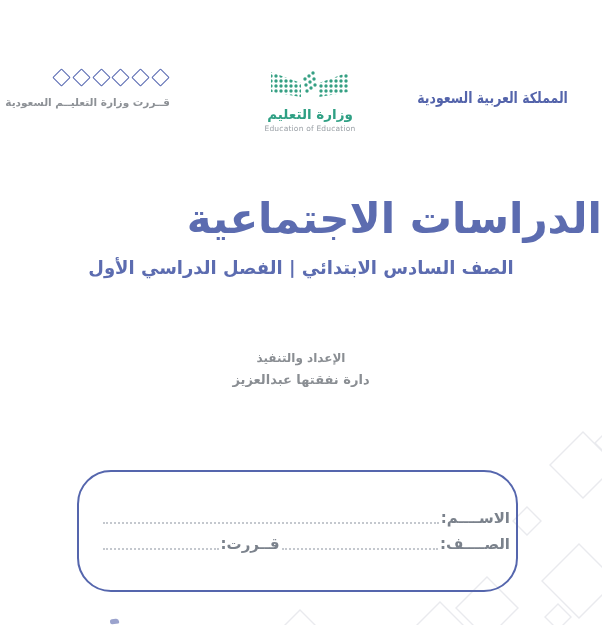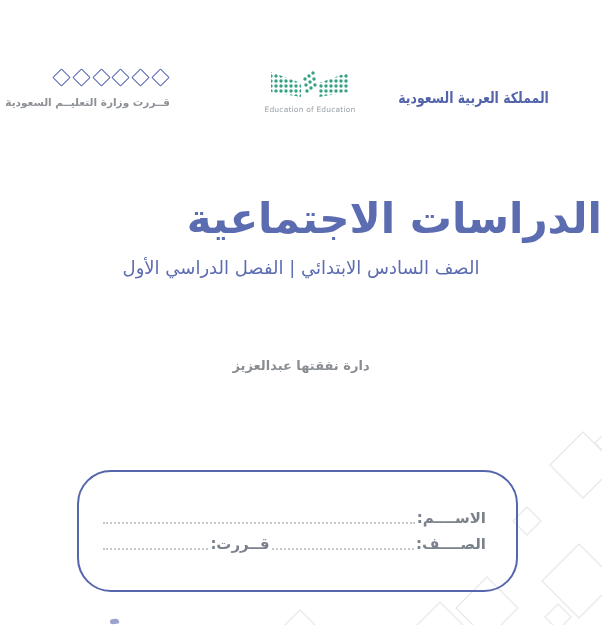--- a/index.html
+++ b/index.html
@@ -13,42 +13,42 @@
   
   .decision{position:absolute;left:52px;top:71px;width:118px;text-align:center;}
   .diamonds{display:flex;justify-content:space-between;padding:0 3px;margin-bottom:9px;}
   .diamond{width:11px;height:11px;border:1.6px solid #5b6cb2;transform:rotate(45deg);border-radius:1px;}
   .decision-text{color:#8d9196;font-size:10.5px;line-height:18px;font-weight:bold;direction:rtl;white-space:nowrap;}
 
   .moe{position:absolute;left:258px;top:69px;width:104px;text-align:center;}
   .moe-ar{color:#2fa084;font-size:13.5px;font-weight:bold;margin-top:3px;direction:rtl;}
   .moe-en{color:#9aa0a6;font-size:7.5px;margin-top:2px;letter-spacing:.2px;}
 
-  .kingdom{position:absolute;left:414px;top:88px;width:120px;display:flex;justify-content:center;}
+  .kingdom{position:absolute;left:433px;top:88px;width:120px;display:flex;justify-content:center;}
   .kingdom span{
     white-space:nowrap;font-weight:bold;font-size:16px;color:#5464ab;direction:rtl;
     transform:scale(.78,.95);transform-origin:center;
   }
 
   
   .title{position:absolute;top:194px;left:0;width:100%;text-align:right;direction:rtl;
     font-size:42px;font-weight:bold;color:#5c6cb0;letter-spacing:-.5px;}
   .subtitle{position:absolute;top:257px;left:0;width:100%;text-align:center;direction:rtl;
-    font-size:18px;font-weight:normal;color:#5c6cb0;}
+    font-size:18px;font-weight:bold;color:#5c6cb0;}
 
   
   .credits{position:absolute;top:351px;left:0;width:100%;text-align:center;direction:rtl;color:#8a8e93;}
   .credits-role{font-size:12px;font-weight:bold;}
   .credits-org{font-size:13px;font-weight:bold;margin-top:7px;}
 
   
   .student-box{
     position:absolute;left:77px;top:470px;width:441px;height:122px;box-sizing:border-box;
     border:2px solid #5566ad;border-radius:34px;direction:rtl;
-    display:flex;flex-direction:column;justify-content:center;padding:6px 30px 10px 22px;
+    display:flex;flex-direction:column;justify-content:center;padding:6px 6px 10px 22px;
   }
   .form-row{display:flex;align-items:flex-end;height:26px;font-size:15px;font-weight:bold;color:#7b828c;}
   .form-row .lbl{white-space:nowrap;line-height:21px;}
   .fill{border-bottom:2px dotted #c4c8ce;margin:0 2px 5px 2px;}
   .fill.f1{flex:1;}
   .fill.f12{flex:1.15;}
   .fill.f09{flex:0.85;}
 
   .bottom-mark{position:absolute;left:110px;top:619px;width:9px;height:5px;
     background:#8a93c4;border-radius:2px 3px 1px 2px;transform:rotate(-8deg);opacity:.85;}
@@ -100,31 +100,33 @@
             <circle cx="40" cy="7" r="1.7"></circle>
             <circle cx="44" cy="4" r="1.7"></circle>
           <circle cx="37" cy="16" r="1.7"></circle>
             <circle cx="41" cy="13" r="1.7"></circle>
             <circle cx="45" cy="10" r="1.7"></circle>
           <circle cx="38" cy="22" r="1.7"></circle>
             <circle cx="42" cy="19" r="1.7"></circle>
             <circle cx="46" cy="16" r="1.7"></circle>
         </g>
       </svg>
+      <div class="moe-ar">وزارة التعليم</div>
       <div class="moe-en">Education of Education</div>
     </div>
 
     <div class="kingdom">
       <span>المملكة العربية السعودية</span>
     </div>
 
     <div class="title">الدراسات الاجتماعية</div>
     <div class="subtitle">الصف السادس الابتدائي | الفصل الدراسي الأول</div>
 
     <div class="credits">
+      <div class="credits-role">الإعداد والتنفيذ</div>
       <div class="credits-org">دارة نفقتها عبدالعزيز</div>
     </div>
 
     <div class="student-box">
       <div class="form-row">
         <span class="lbl">الاســــم:</span>
         <span class="fill f1"></span>
       </div>
       <div class="form-row">
         <span class="lbl">الصــــف:</span>

